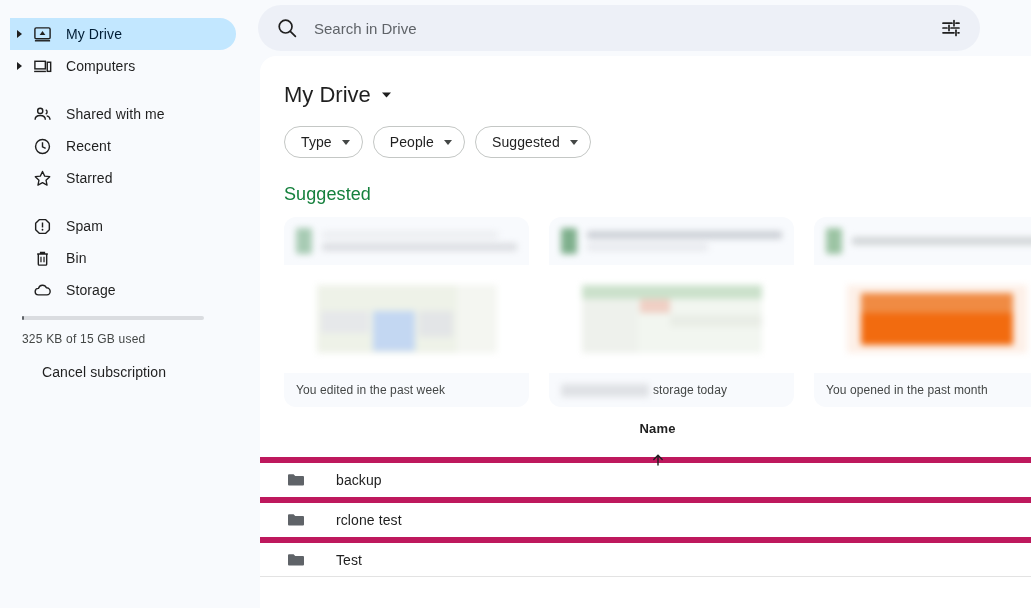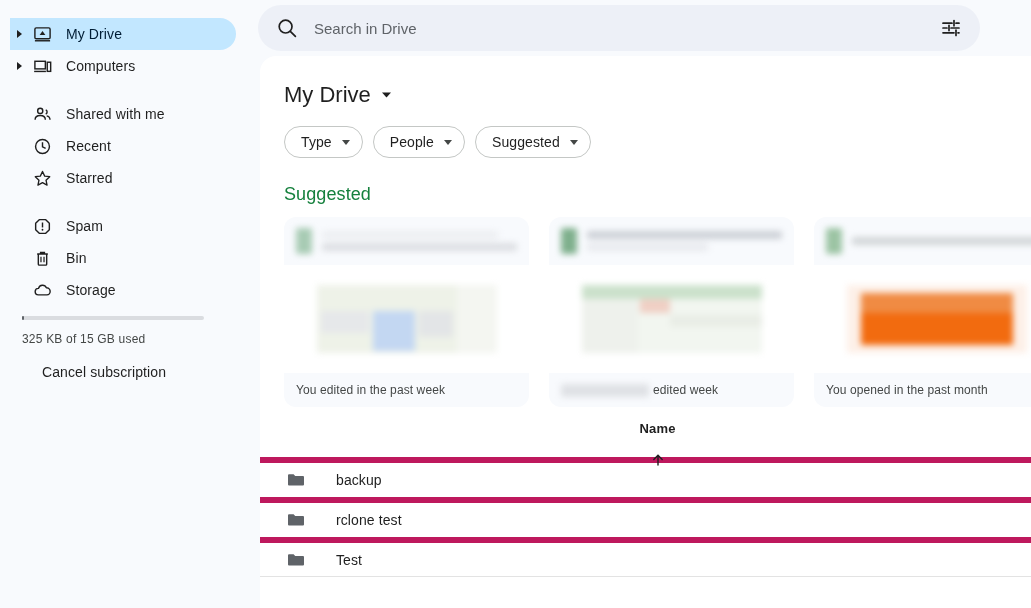--- a/index.html
+++ b/index.html
@@ -386,21 +386,21 @@
           <div class="card-thumb">
             <span class="thumb-inner blur" style="background:#f2f6f0">
               <span style="position:absolute;left:0;top:0;width:180px;height:14px;background:#cbe1cb;"></span>
               <span style="position:absolute;left:58px;top:14px;width:30px;height:14px;background:#f0cfc4;"></span>
               <span style="position:absolute;left:0;top:14px;width:56px;height:54px;background:#eef1ec;"></span>
               <span style="position:absolute;left:88px;top:30px;width:92px;height:12px;background:#e9ede6;"></span>
             </span>
           </div>
           <div class="card-foot">
             <span class="foot-blur-bar blur"></span>
-            <span class="foot-text">edited week</span>
+            <span class="foot-text">storage today</span>
           </div>
         </div>
 
         <div class="card">
           <div class="card-head blur">
             <span class="head-chip" style="background:#9cc4a4"></span>
             <span class="head-lines">
               <span class="hl" style="width:100%;background:#d2d6d8"></span>
             </span>
           </div>

